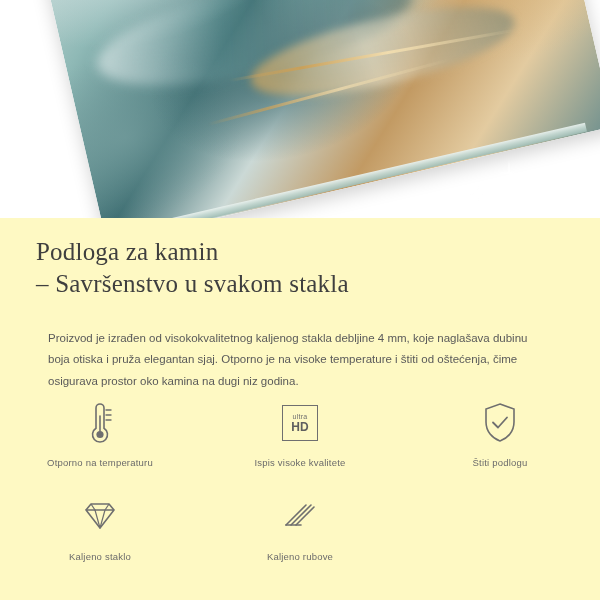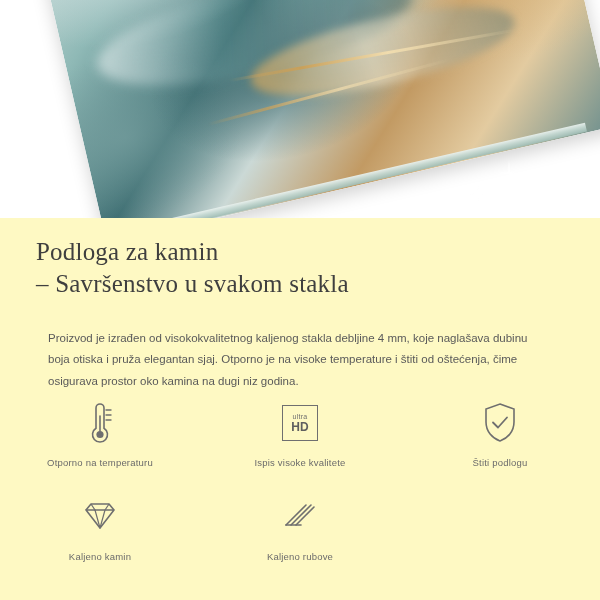--- a/index.html
+++ b/index.html
@@ -291,21 +291,21 @@
 
     <div class="feature">
       <div class="feature-icon">
         <svg width="48" height="42" viewBox="0 0 48 42" fill="none" xmlns="http://www.w3.org/2000/svg">
           <path d="M10 14h28l-14 18L10 14z" stroke="#6f6f6f" stroke-width="1.6" fill="none" stroke-linejoin="round"></path>
           <path d="M10 14l5-6h18l5 6" stroke="#6f6f6f" stroke-width="1.6" fill="none" stroke-linejoin="round"></path>
           <path d="M15 8l4 6-1 .3M33 8l-4 6" stroke="#6f6f6f" stroke-width="1.2" fill="none"></path>
           <path d="M19 14l5 18 5-18" stroke="#6f6f6f" stroke-width="1.2" fill="none" stroke-linejoin="round"></path>
         </svg>
       </div>
-      <div class="feature-label">Kaljeno kamin</div>
+      <div class="feature-label">Kaljeno staklo</div>
     </div>
 
     <div class="feature">
       <div class="feature-icon">
         <svg width="48" height="40" viewBox="0 0 48 40" fill="none" xmlns="http://www.w3.org/2000/svg">
           <path d="M10 28L30 8" stroke="#6f6f6f" stroke-width="1.6" stroke-linecap="round"></path>
           <path d="M15 28L35 8" stroke="#6f6f6f" stroke-width="1.6" stroke-linecap="round"></path>
           <path d="M20 28L38 10" stroke="#6f6f6f" stroke-width="1.6" stroke-linecap="round"></path>
           <path d="M10 28h15" stroke="#6f6f6f" stroke-width="1.6" stroke-linecap="round"></path>
         </svg>

